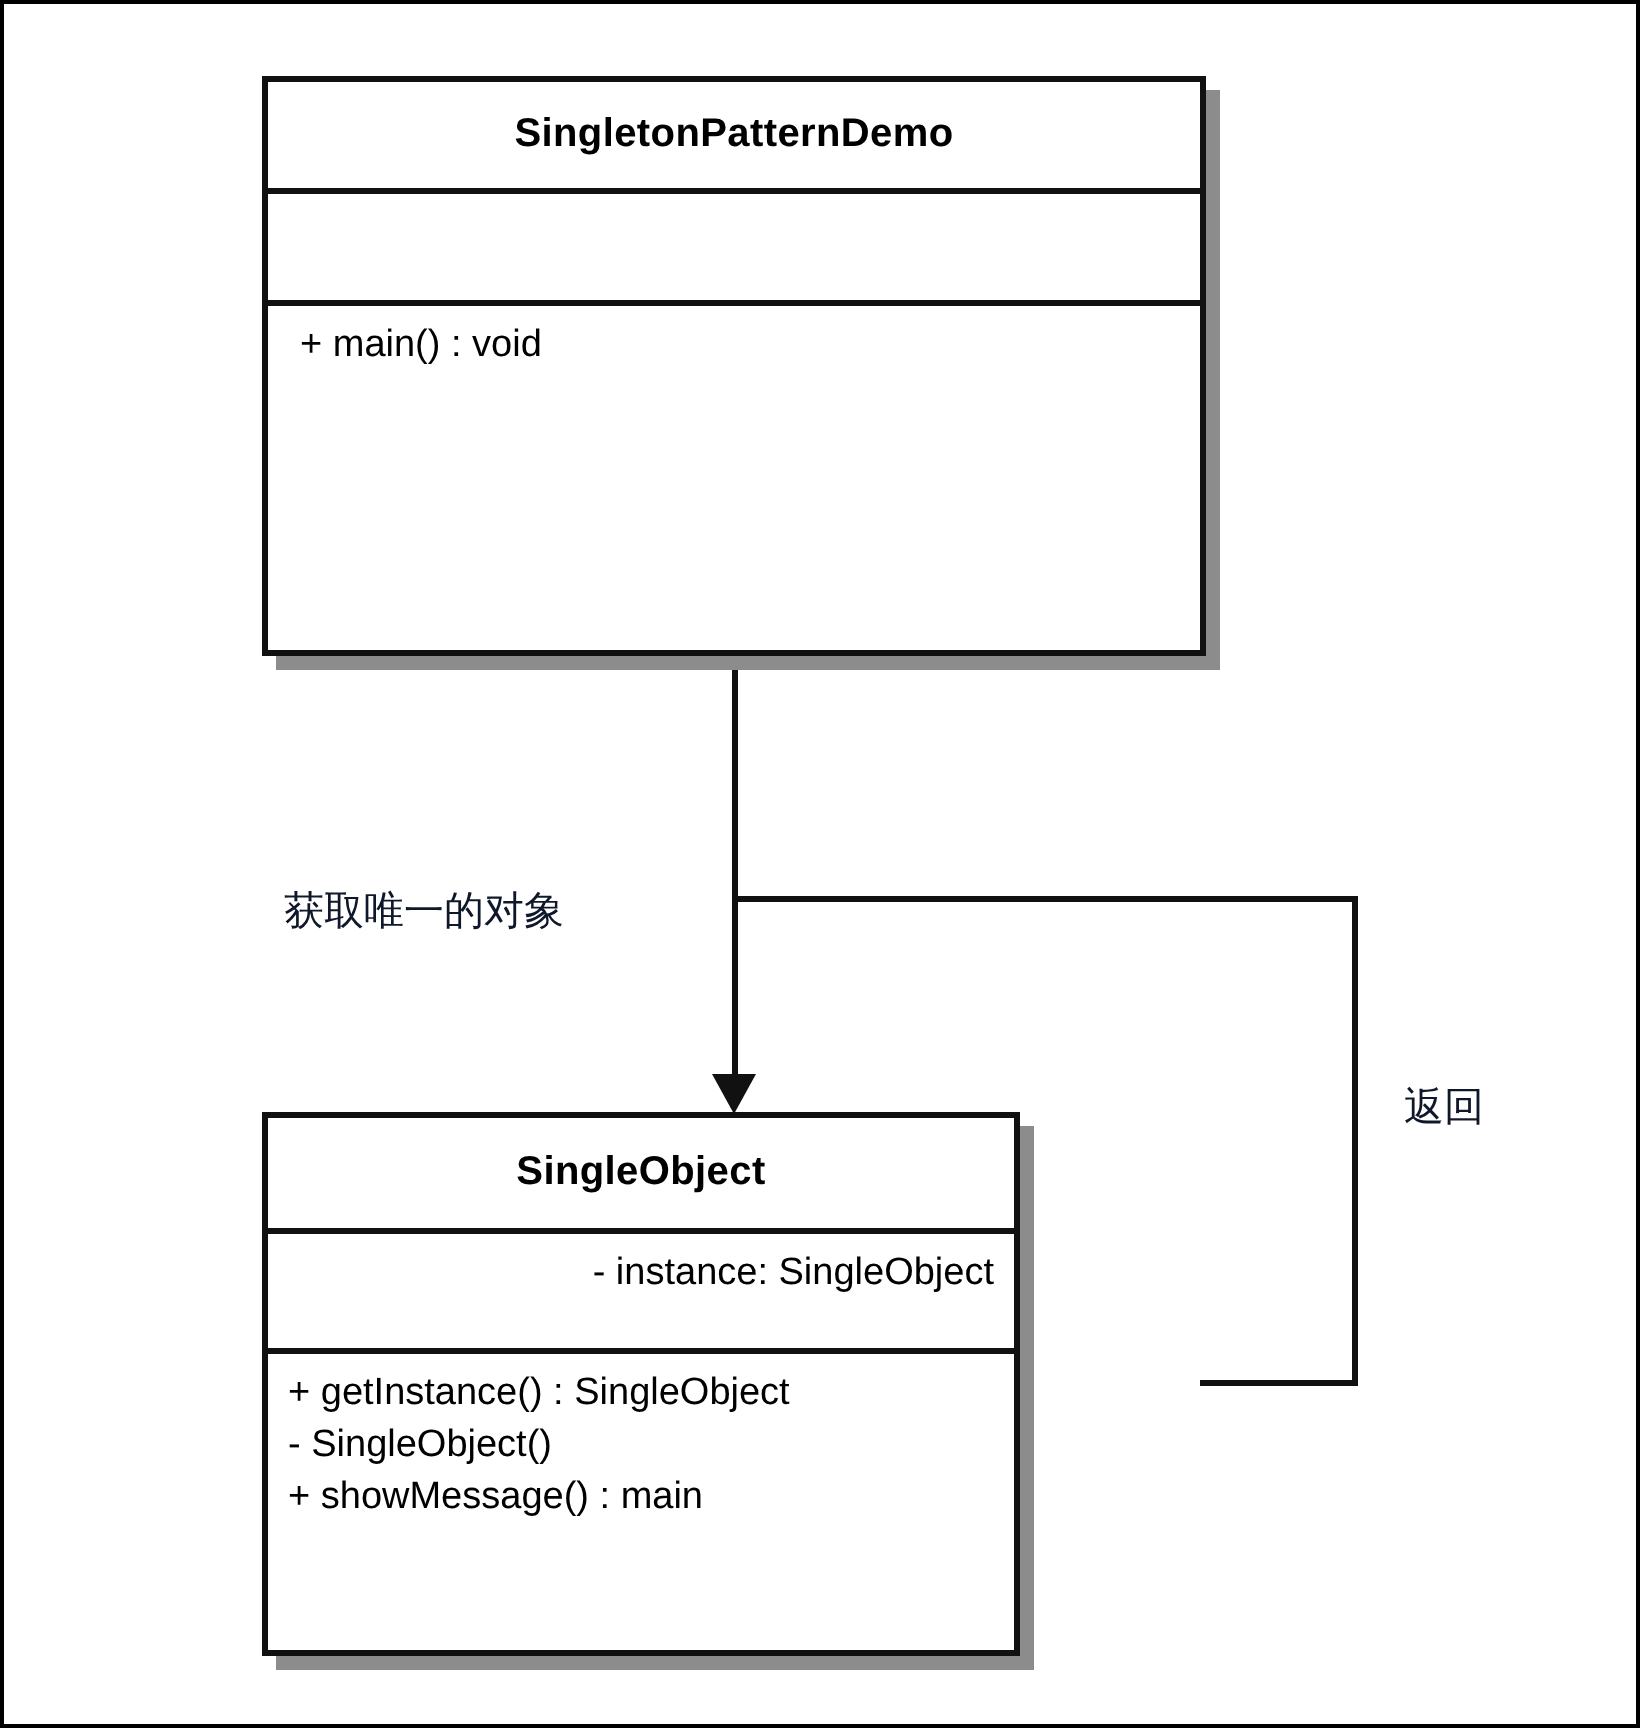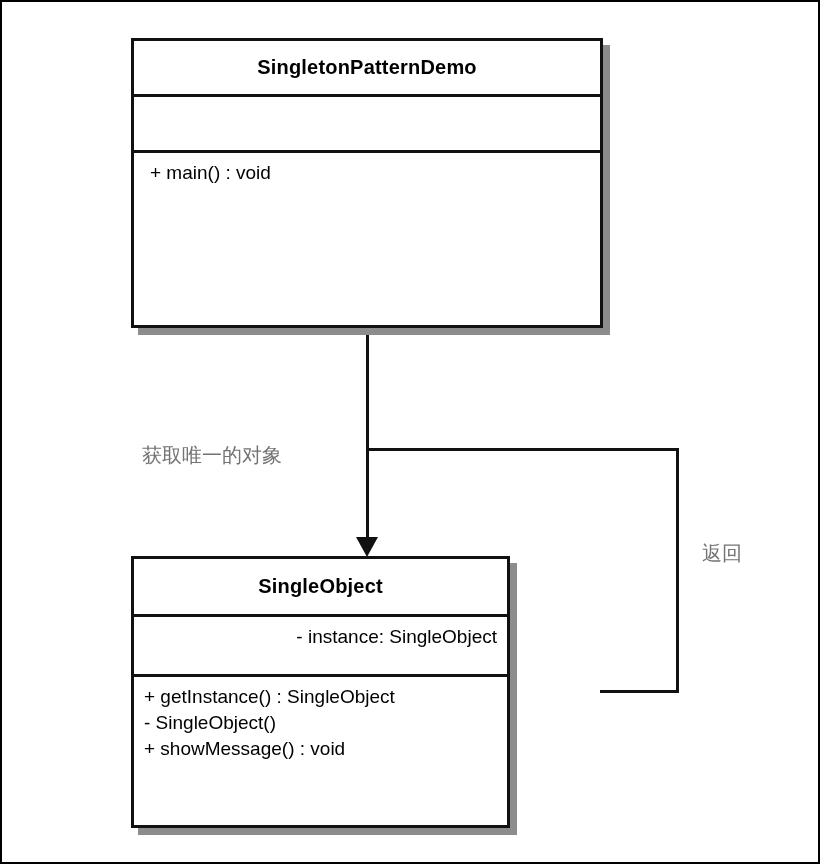--- a/index.html
+++ b/index.html
@@ -114,21 +114,21 @@
   #ret-bottom {
     left: 598px;
     top: 688px;
     width: 79px;
     height: 3px;
   }
 
   .edge-label {
     position: absolute;
     font-size: 20px;
-    color: #737373;
+    color: #0f172a;
     white-space: nowrap;
     z-index: 5;
   }
   #label-acquire {
     left: 140px;
     top: 440px;
   }
   #label-return {
     left: 700px;
     top: 538px;
@@ -159,17 +159,17 @@
   <div class="edge-label" id="label-return">返回</div>
 
   <div class="uml-class" id="class-single">
     <div class="class-name">SingleObject</div>
     <div class="compartment attrs">
       <div class="member">- instance: SingleObject</div>
     </div>
     <div class="compartment ops">
       <div class="member">+ getInstance() : SingleObject</div>
       <div class="member">- SingleObject()</div>
-      <div class="member">+ showMessage() : void</div>
+      <div class="member">+ showMessage() : main</div>
     </div>
   </div>
 
 </div>
 
 </body></html>

